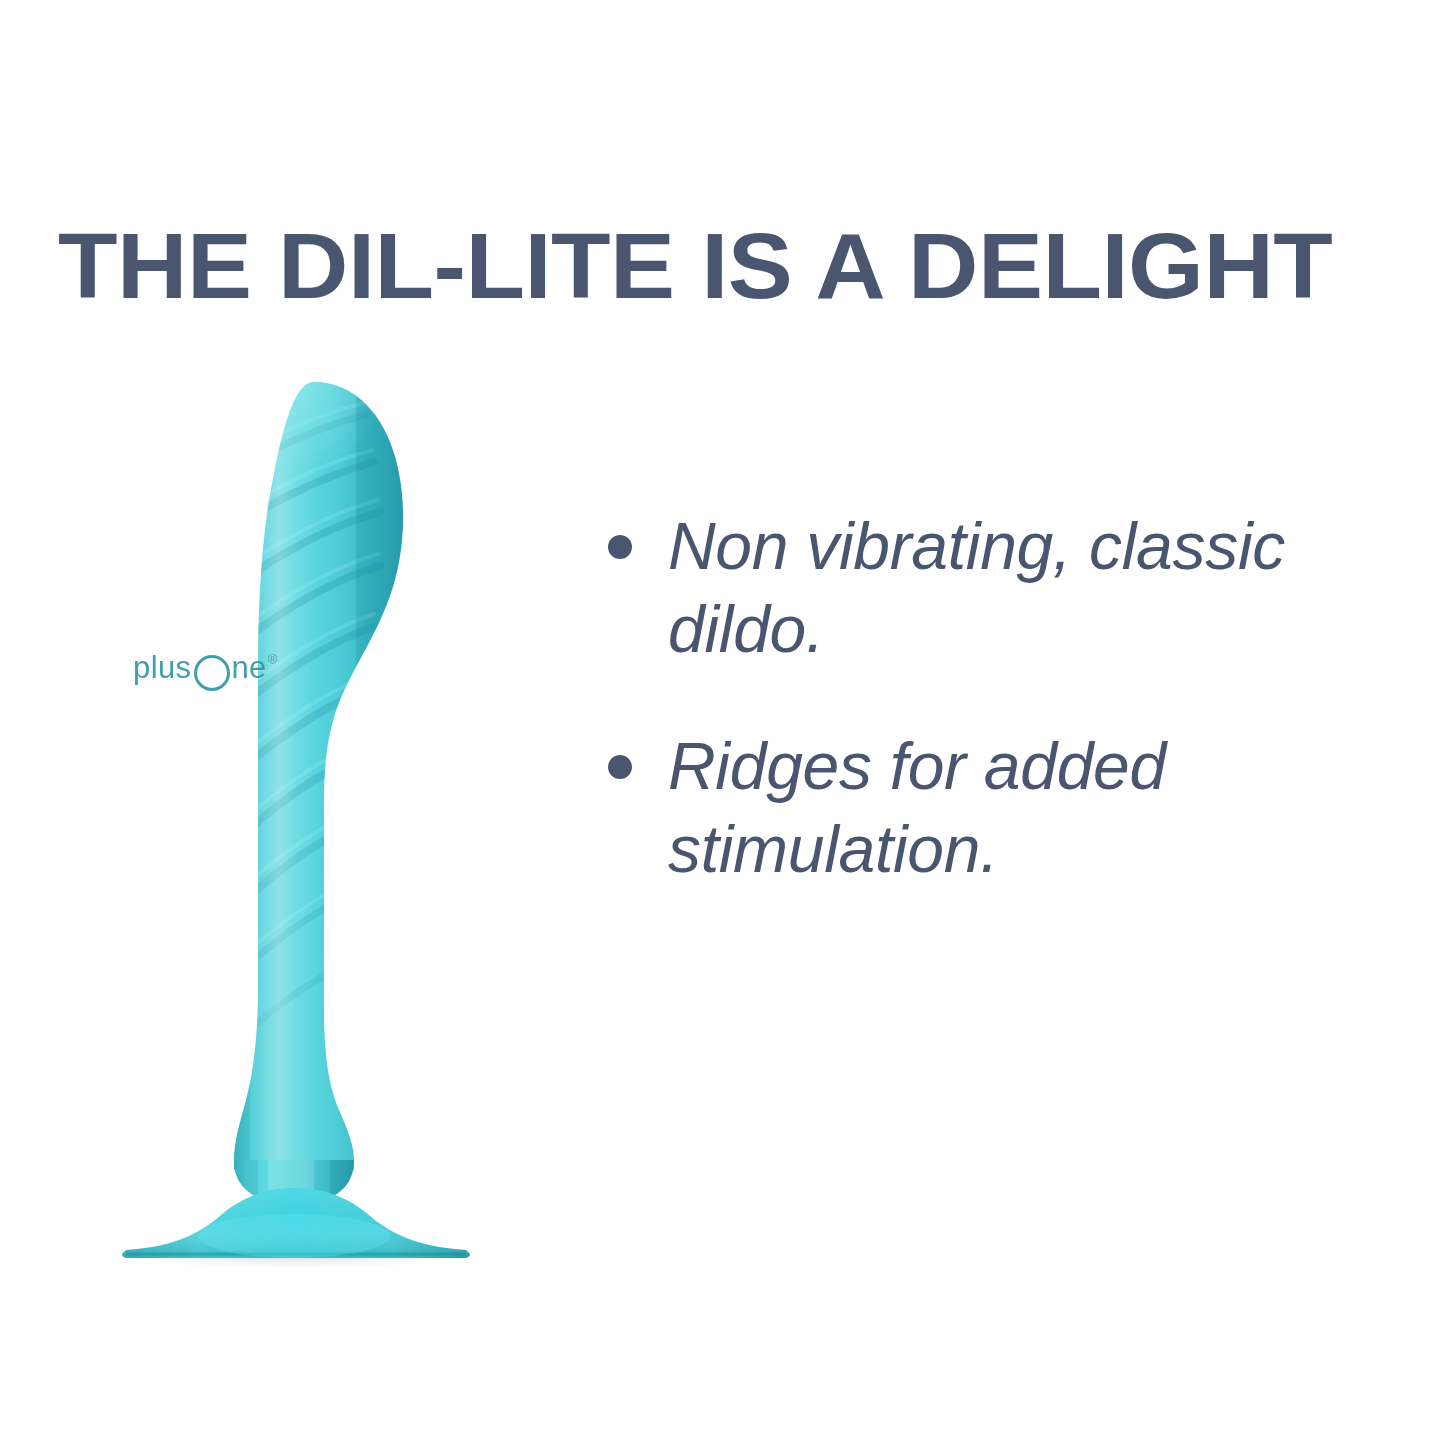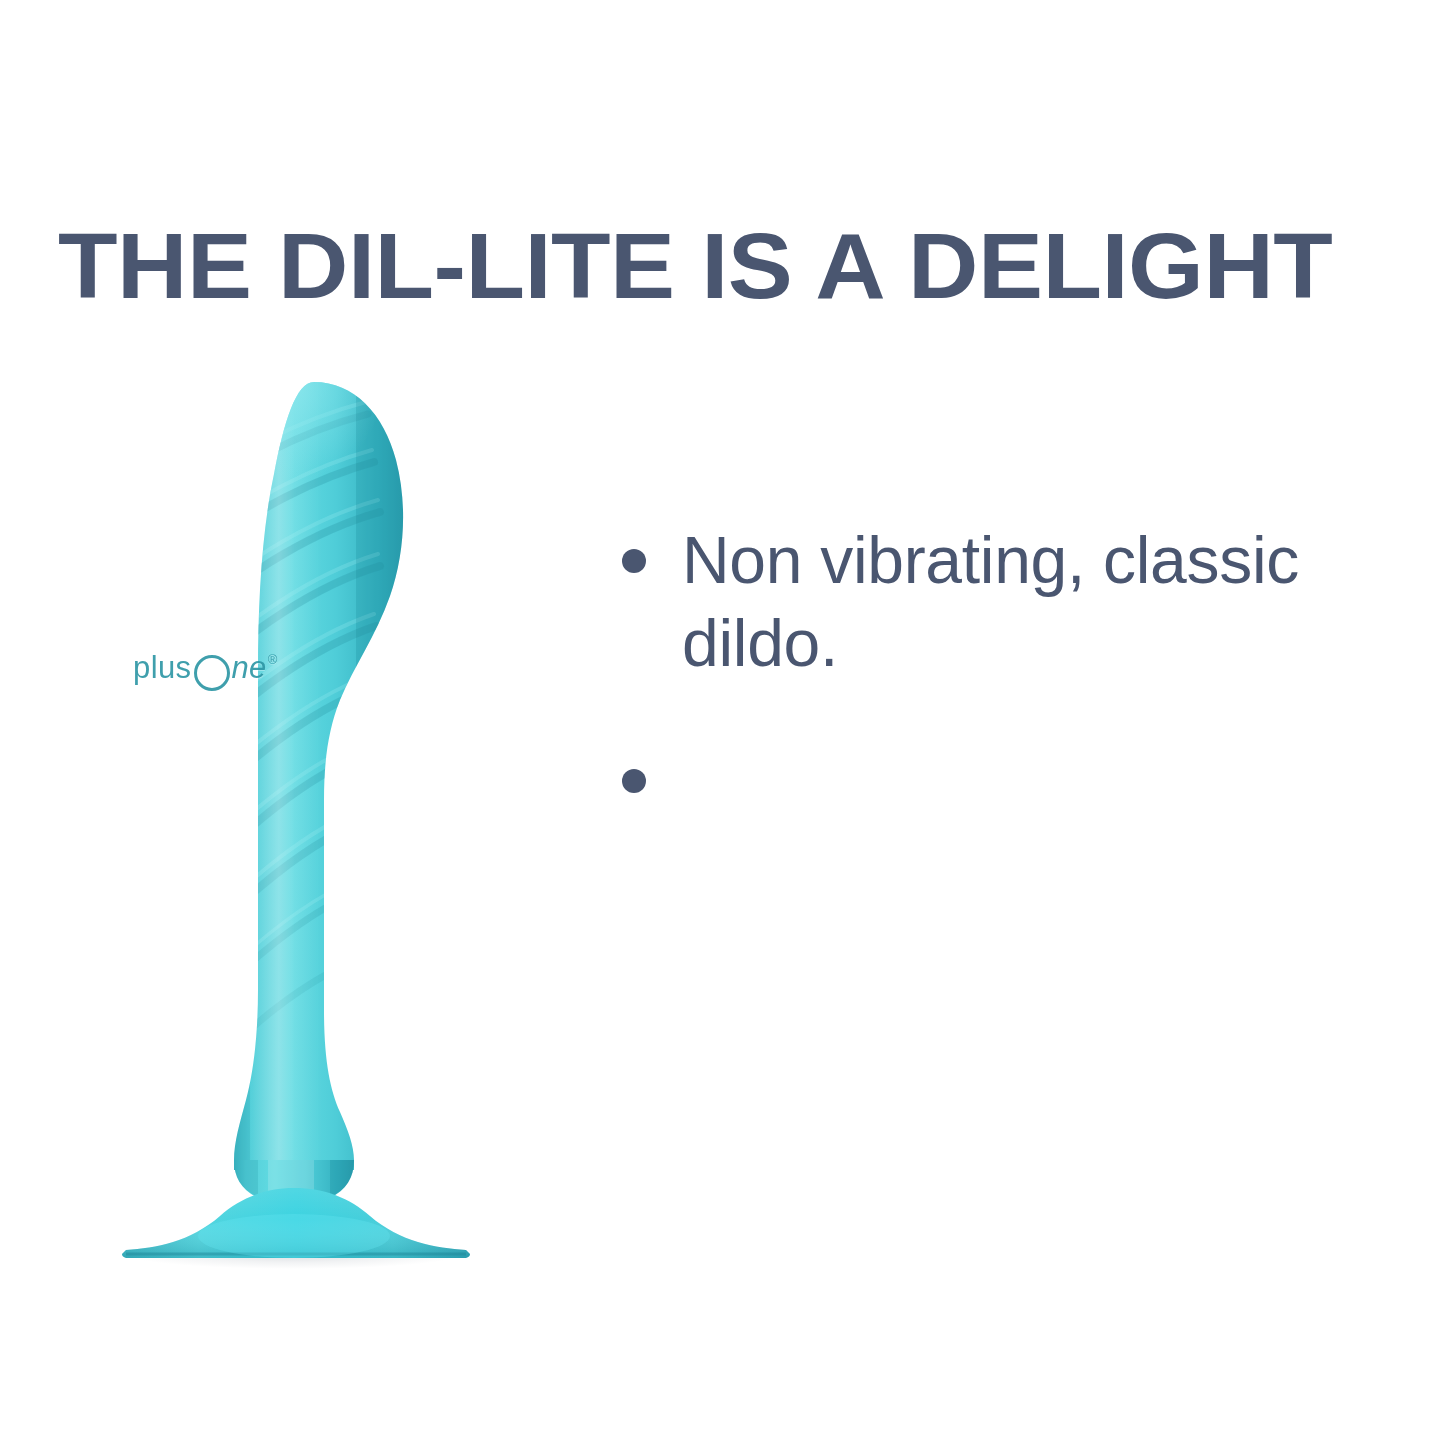--- a/index.html
+++ b/index.html
@@ -40,23 +40,24 @@
     transform-origin: left top;
   }
 
   
   .features {
     position: absolute;
     left: 600px;
     top: 505px;
     width: 800px;
     list-style: none;
-    margin: 14px;
+    margin: 0;
     padding: 0;
     color: #4a5670;
+    font-style: italic;
   }
   .feature-item {
     position: relative;
     padding-left: 68px;
     margin-bottom: 54px;
     font-size: 66px;
     line-height: 1.26;
     font-weight: normal;
     color: #4a5670;
     letter-spacing: -0.3px;
@@ -105,21 +106,21 @@
   .logo .lg-o {
     display: inline-block;
     width: 30px;
     height: 30px;
     border: 3.2px solid #2f97a6;
     border-radius: 50%;
     margin: 0 1px 0 3px;
     position: relative;
     top: 5px;
   }
-  .logo .lg-ne { font-weight: normal; font-style: italic; }
+  .logo .lg-ne { font-weight: normal; }
   .logo .lg-reg {
     font-size: 13px;
     vertical-align: super;
     position: relative;
     top: -9px;
     left: 1px;
   }
 </style>
 </head>
 <body>
@@ -306,16 +307,17 @@
       <span class="lg-reg">®</span>
   </div>
 
   <ul class="features">
     <li class="feature-item">
       <span class="feature-bullet"></span>
       <span>Non vibrating, classic dildo.</span>
     </li>
     <li class="feature-item">
       <span class="feature-bullet"></span>
+      <span>Ridges for added stimulation.</span>
     </li>
   </ul>
 
 </div>
 
 </body></html>

